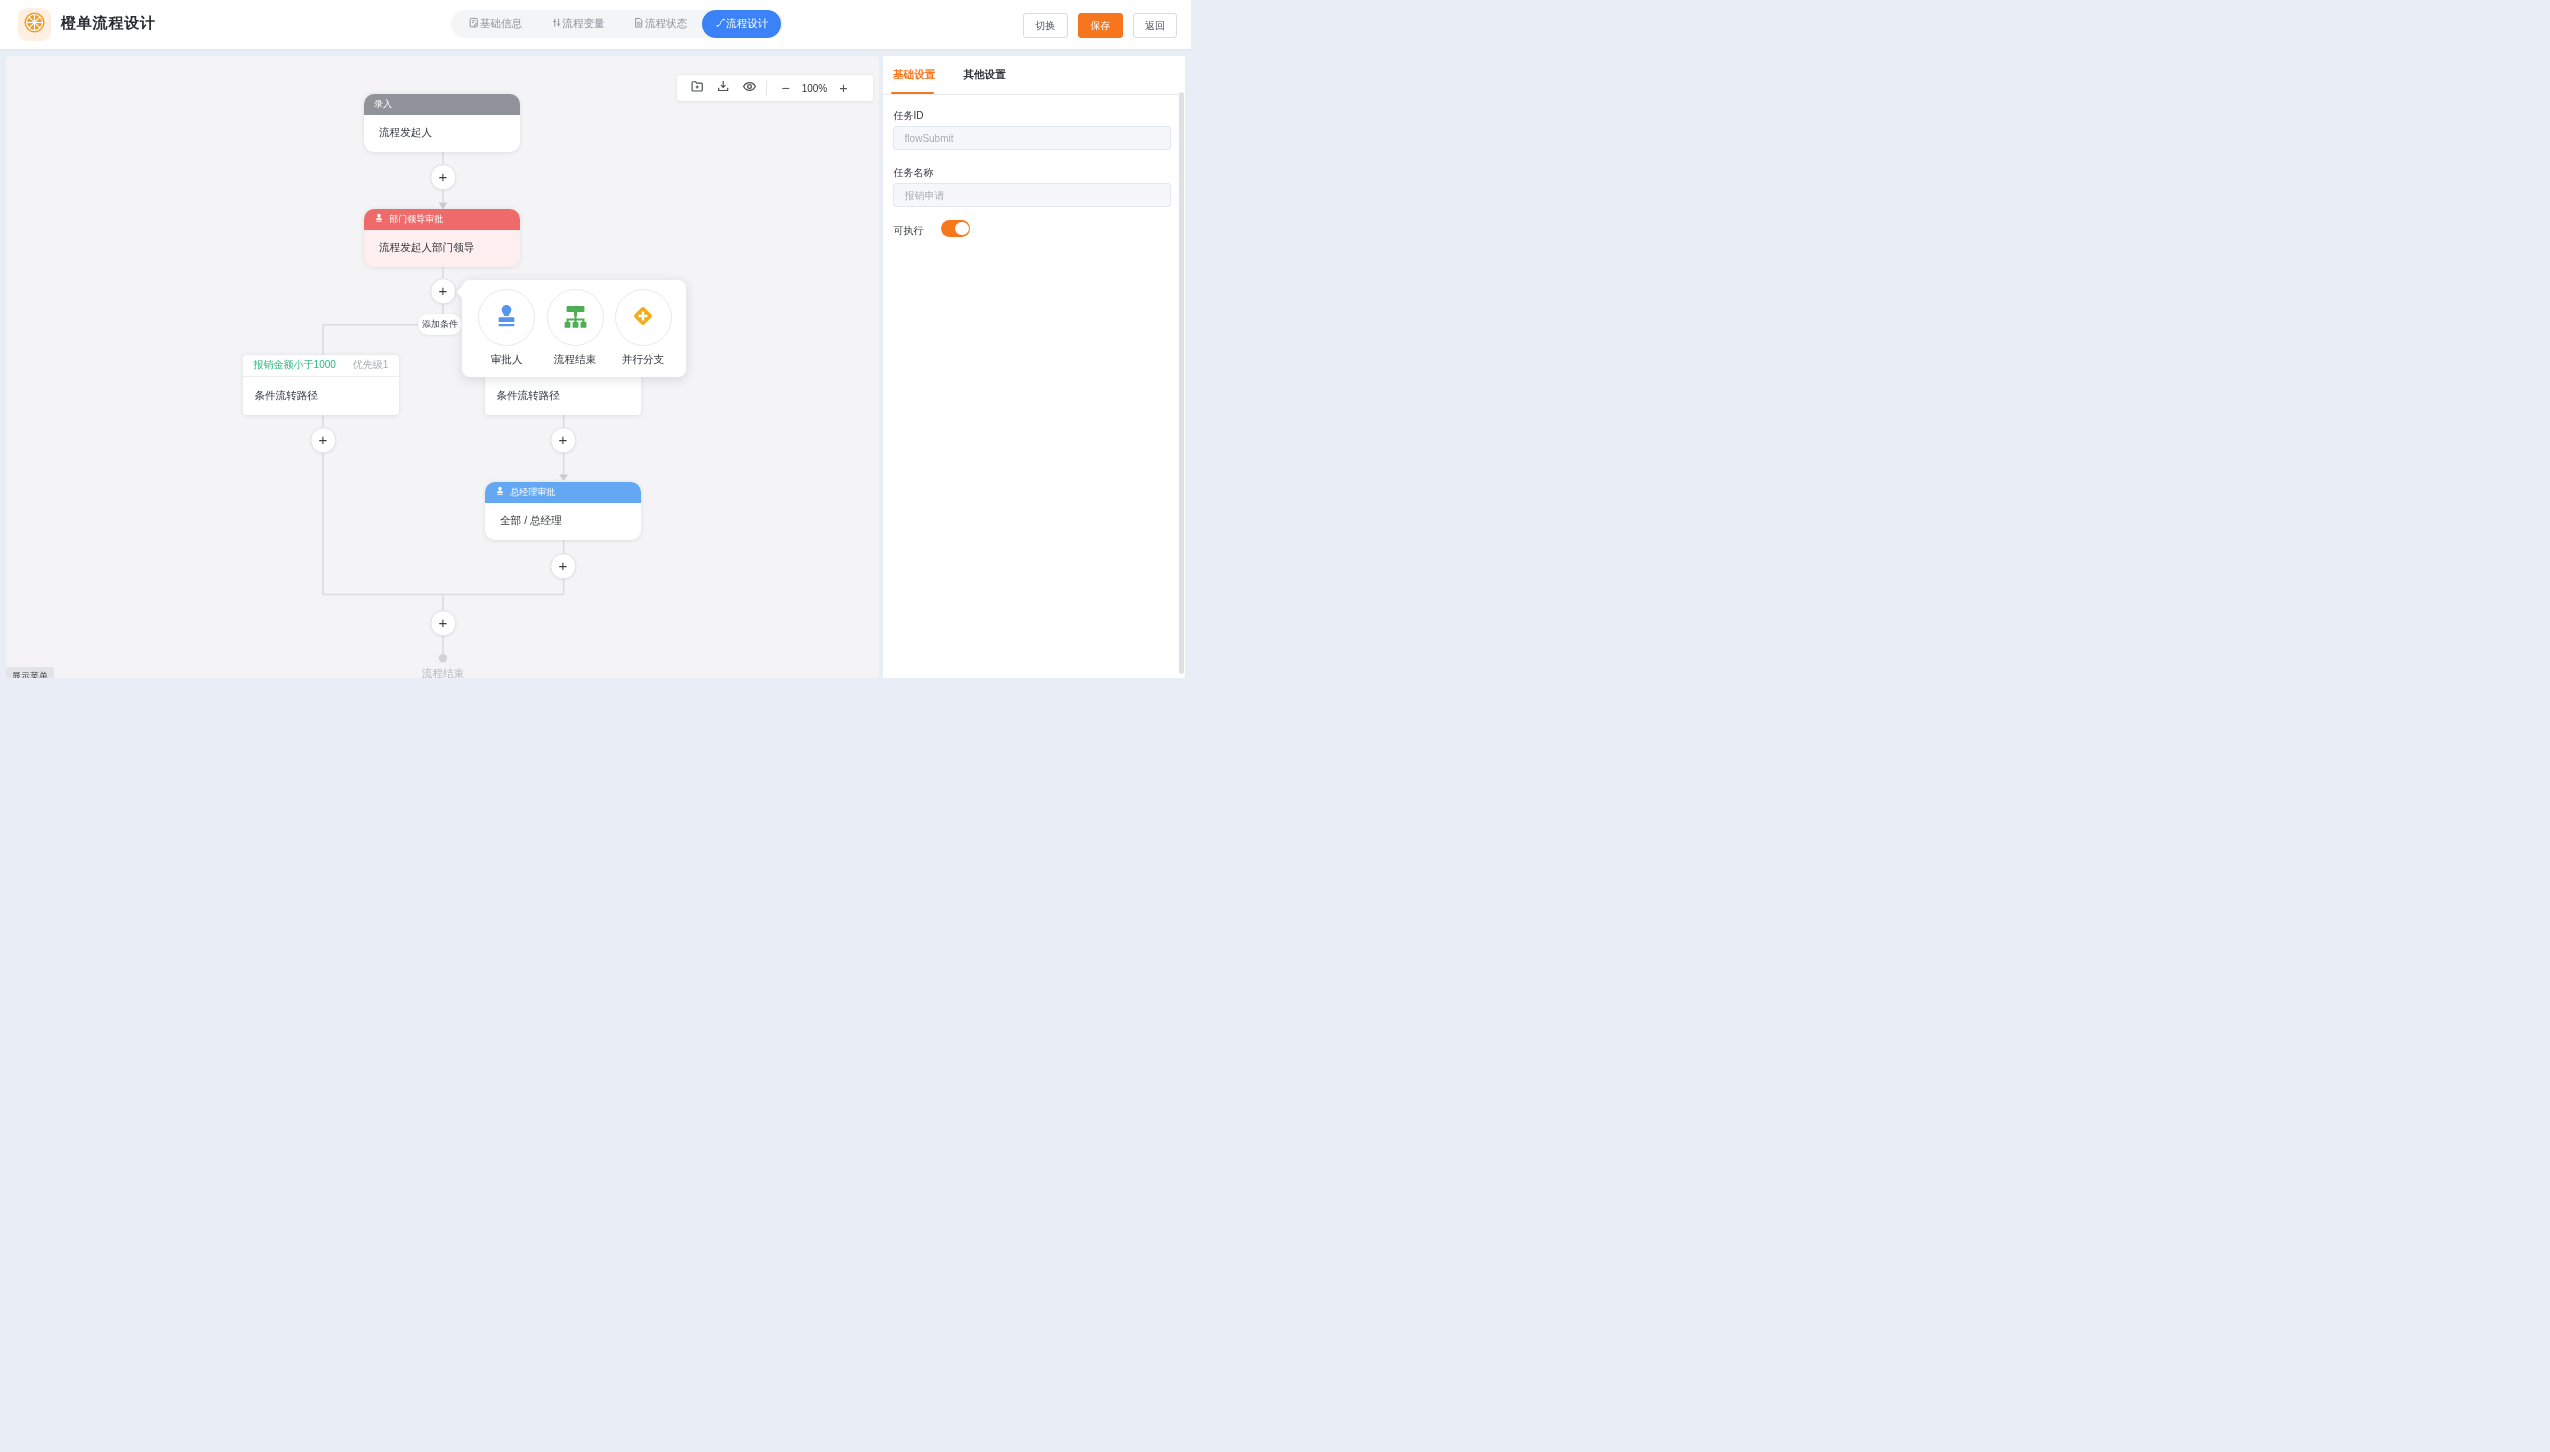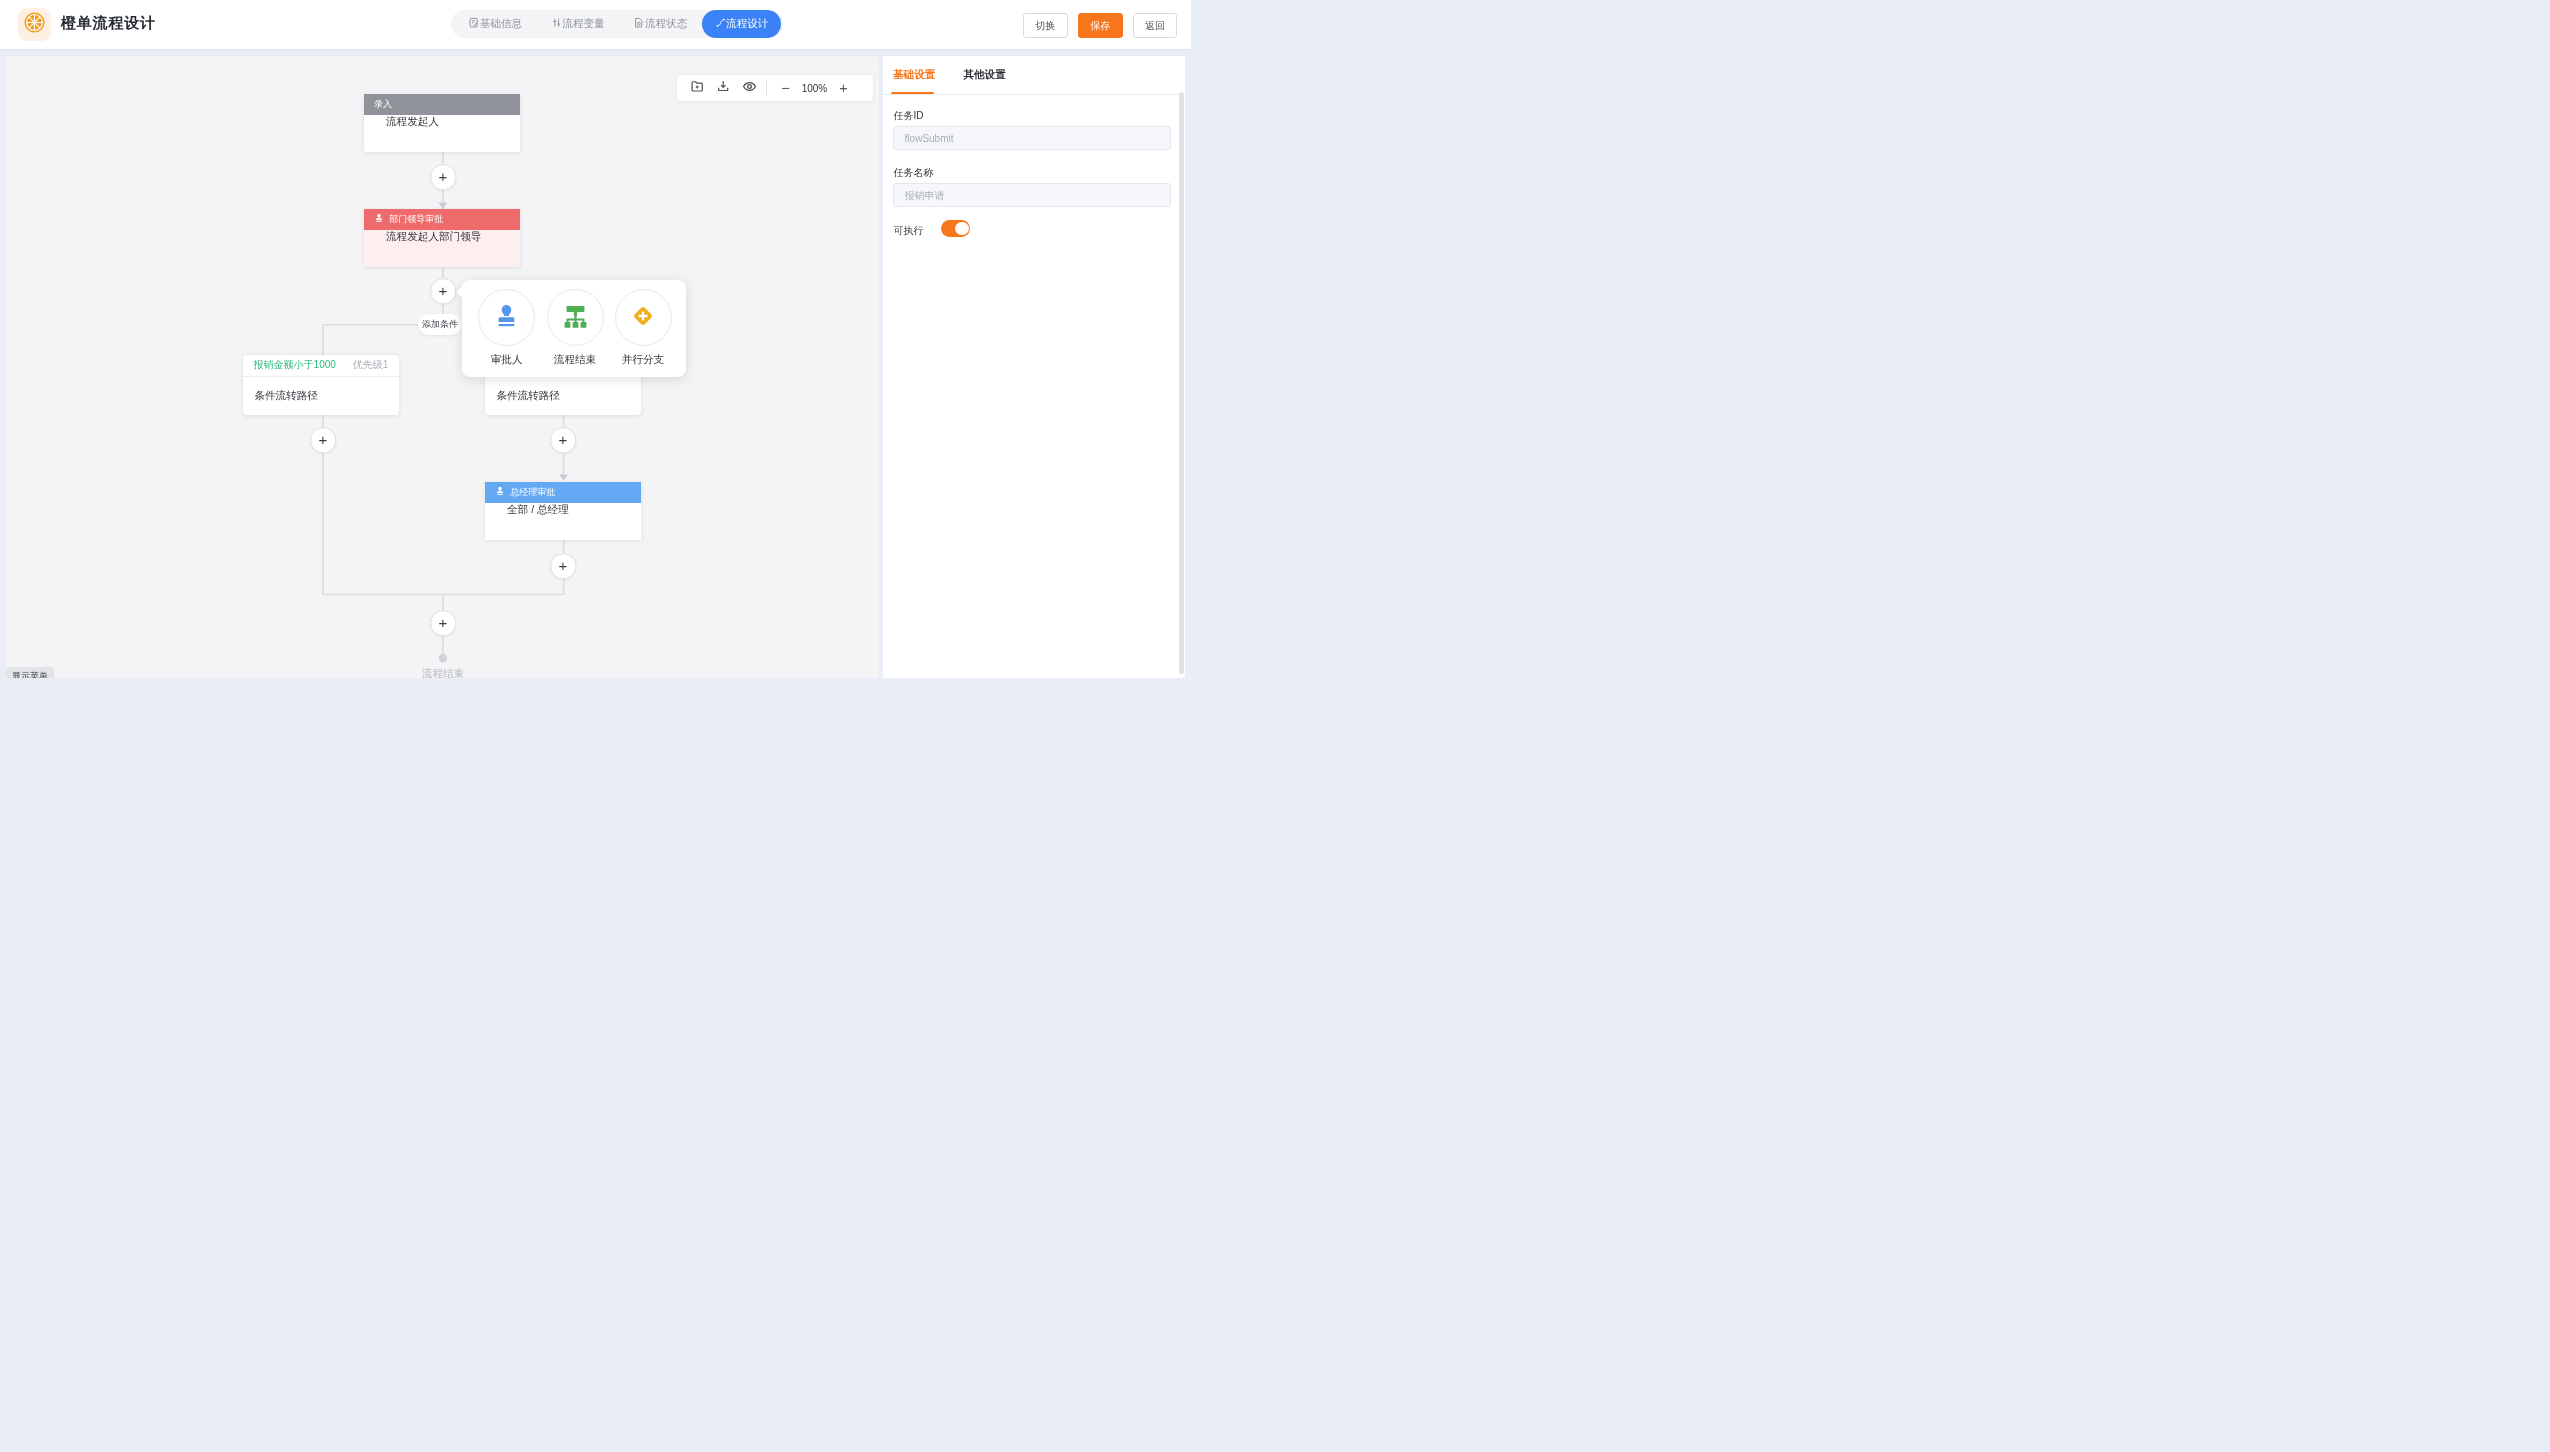--- a/index.html
+++ b/index.html
@@ -29,24 +29,24 @@
     border-radius:3px;overflow:hidden;}
   .edge-layer{position:absolute;left:0;top:0;z-index:1;}
   .toolbar{position:absolute;left:671px;top:19px;width:188px;height:26px;background:#fff;border-radius:3px;
     box-shadow:0 0.8px 3.8px rgba(30,35,43,.09);display:flex;align-items:center;color:#4d5156;z-index:6;}
   .tb-icon{width:26px;height:26px;display:flex;align-items:center;justify-content:center;cursor:pointer;}
   .tb-divider{width:0.8px;height:15px;background:#e3e4e7;margin:0 7.6px 0 3px;}
   .tb-zoom-btn{width:23px;height:26px;display:flex;align-items:center;justify-content:center;
     font-size:14.4px;color:#55585e;cursor:pointer;}
   .tb-zoom-val{width:35px;text-align:center;font-size:10px;color:#303338;}
   
-  .node{position:absolute;width:156px;border-radius:0;overflow:hidden;background:#fff;
+  .node{position:absolute;width:156px;border-radius:10px;overflow:hidden;background:#fff;
     box-shadow:0 0.8px 4.6px rgba(30,35,43,.10);z-index:2;cursor:pointer;}
   .node-header{height:20.5px;display:flex;align-items:center;gap:5.3px;padding:0 10px;font-size:9px;color:#fff;}
-  .node-body{height:37px;display:flex;align-items:flex-start;padding:0 22px;font-size:10.6px;color:#32353b;}
+  .node-body{height:37px;display:flex;align-items:center;padding:0 15px;font-size:10.6px;color:#32353b;}
   .hdr-gray{background:#909399;}
   .hdr-red{background:#ef6b6b;}
   .hdr-blue{background:#64a8f3;}
   .body-pink{background:#fdeff0;}
   .cond-card{position:absolute;width:156px;border-radius:3.8px;background:#fff;overflow:hidden;
     box-shadow:0 0.8px 4.6px rgba(30,35,43,.10);z-index:2;cursor:pointer;}
   .cond-header{height:20.5px;display:flex;align-items:center;justify-content:space-between;
     padding:0 10.6px;font-size:10px;border-bottom:0.8px solid #ededef;}
   .cond-name{color:#2bb87d;}
   .cond-priority{color:#a9adb4;}

